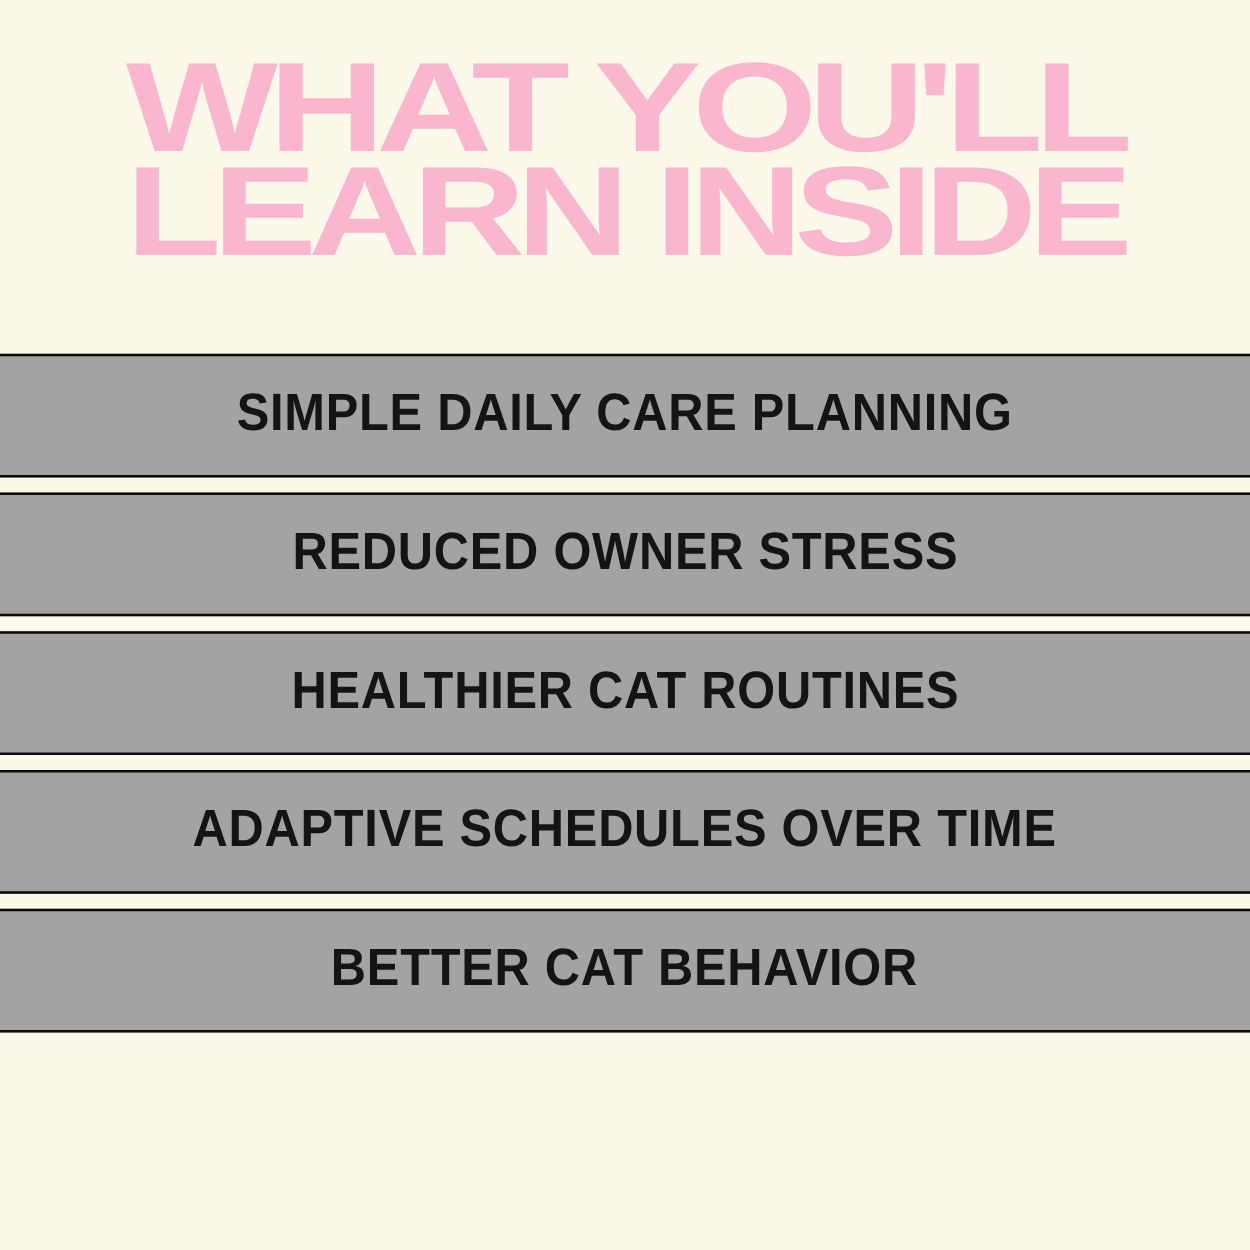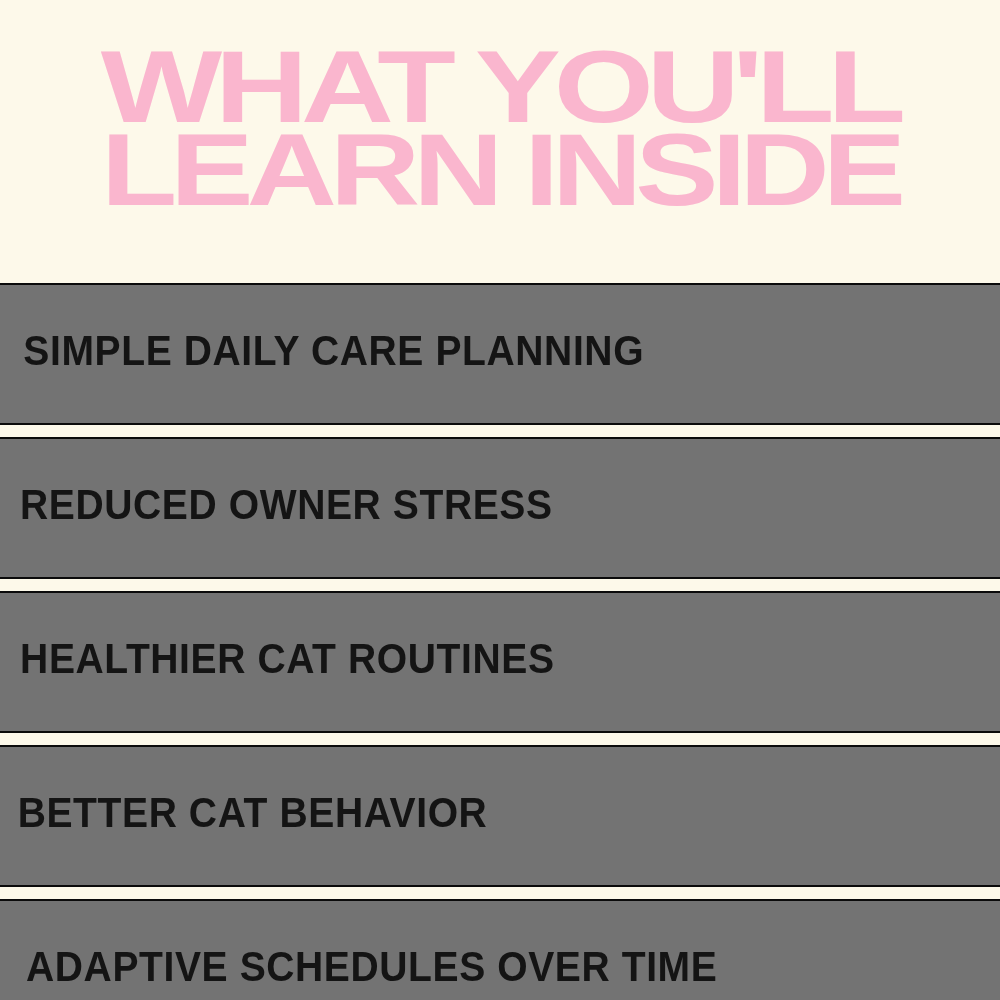--- a/index.html
+++ b/index.html
@@ -62,28 +62,28 @@
   .bars {
     position: absolute;
     left: 0;
     top: 283px;
     width: 1000px;
   }
 
   .bar {
     position: relative;
     width: 1000px;
-    height: 142px;
-    background: #737373;
+    height: 99px;
+    background: #a3a3a3;
     border-top: 2px solid #0B0B0B;
     border-bottom: 2px solid #0B0B0B;
     box-sizing: border-box;
     display: flex;
     align-items: center;
-    justify-content: flex-start;
+    justify-content: center;
   }
 
   .bar + .bar {
     margin-top: 12px;
   }
 
   .bar-label {
     color: #141414;
     font-family: "Liberation Sans", sans-serif;
     font-weight: 700;
@@ -115,22 +115,22 @@
 
     <div class="bar">
       <span class="bar-label">REDUCED OWNER STRESS</span>
     </div>
 
     <div class="bar">
       <span class="bar-label">HEALTHIER CAT ROUTINES</span>
     </div>
 
     <div class="bar">
-      <span class="bar-label">BETTER CAT BEHAVIOR</span>
+      <span class="bar-label">ADAPTIVE SCHEDULES OVER TIME</span>
     </div>
 
     <div class="bar">
-      <span class="bar-label">ADAPTIVE SCHEDULES OVER TIME</span>
+      <span class="bar-label">BETTER CAT BEHAVIOR</span>
     </div>
 
   </div>
 
 </div>
 
 </body></html>

